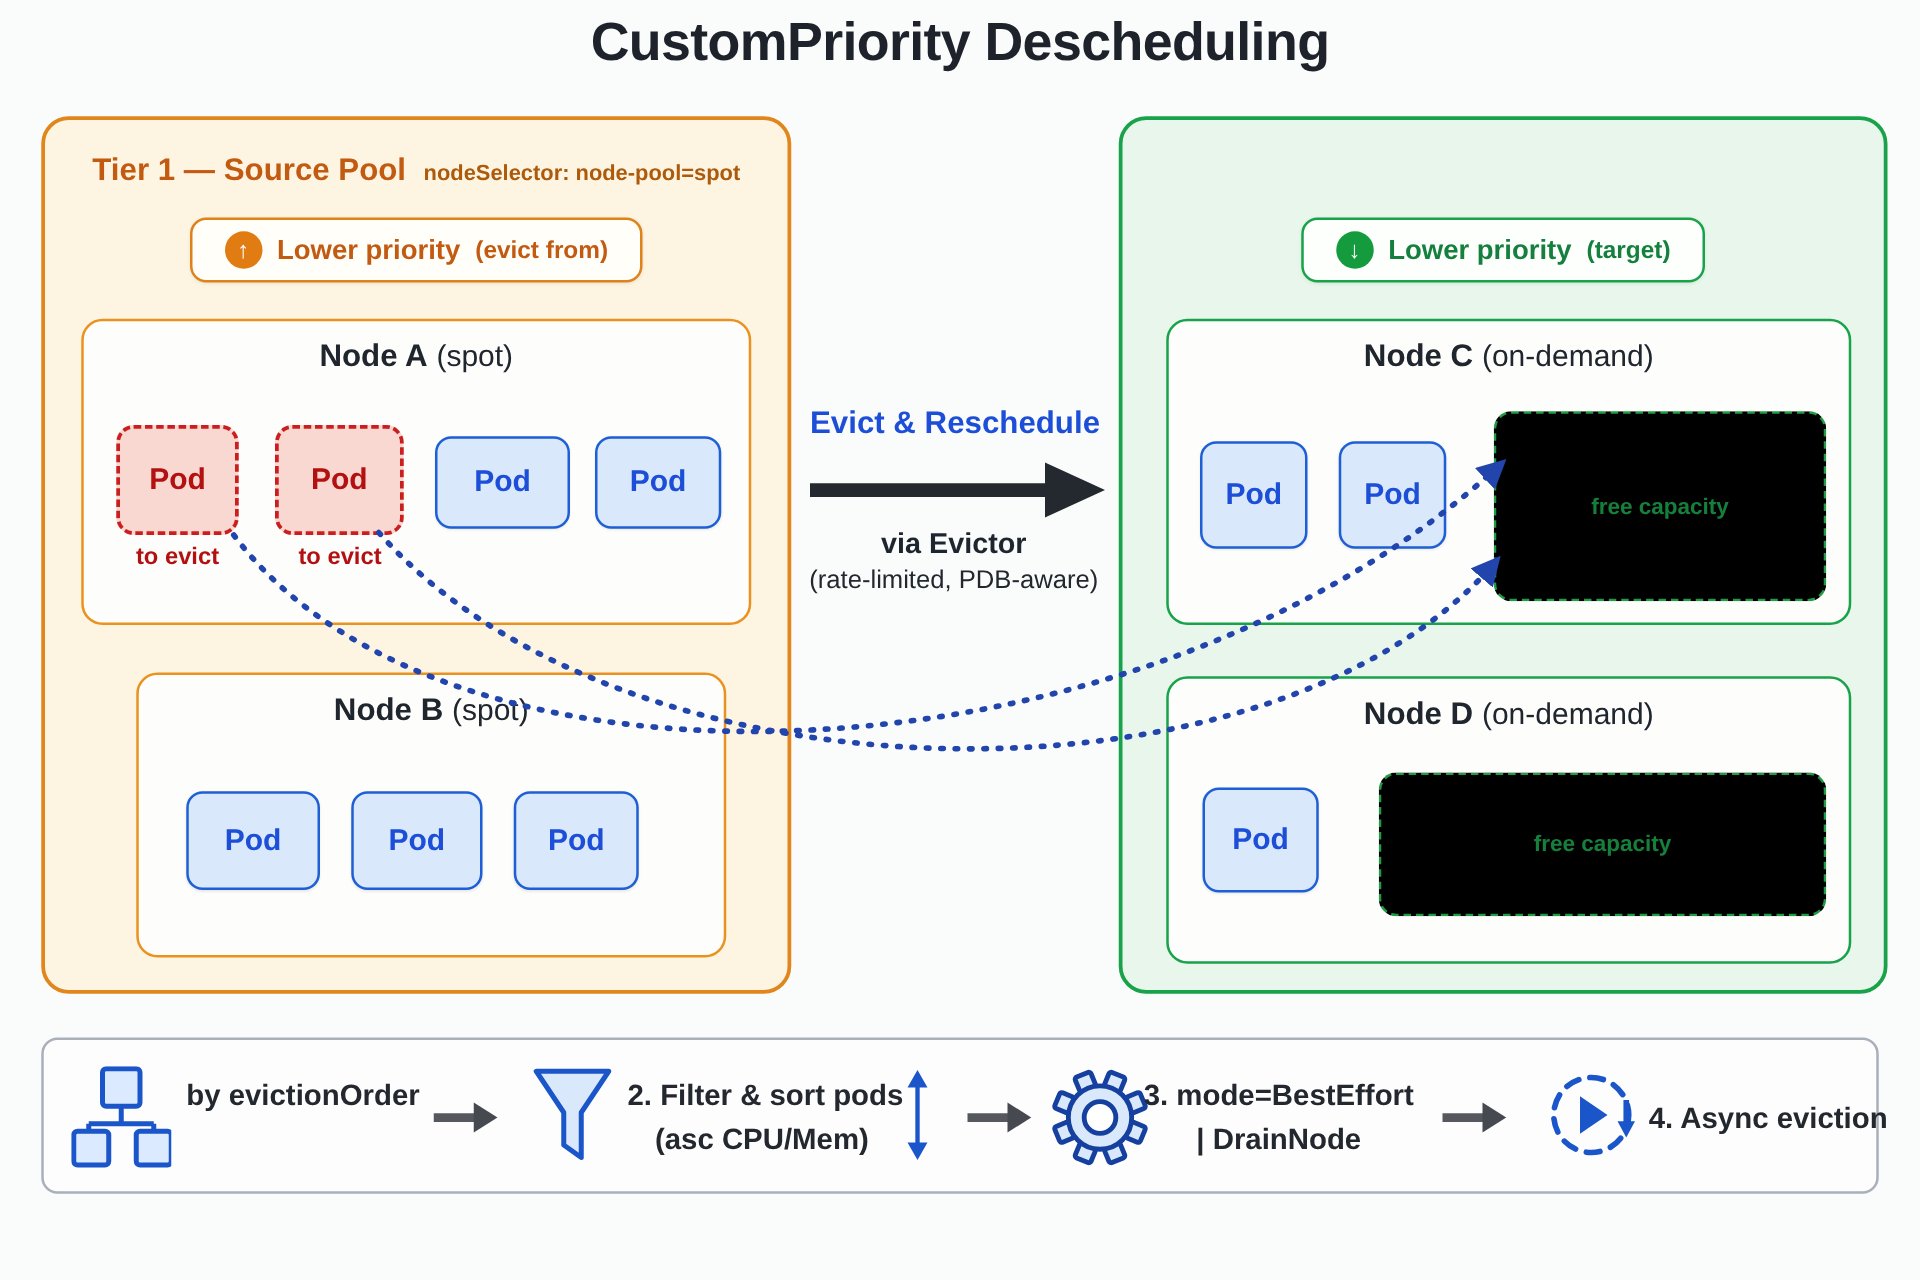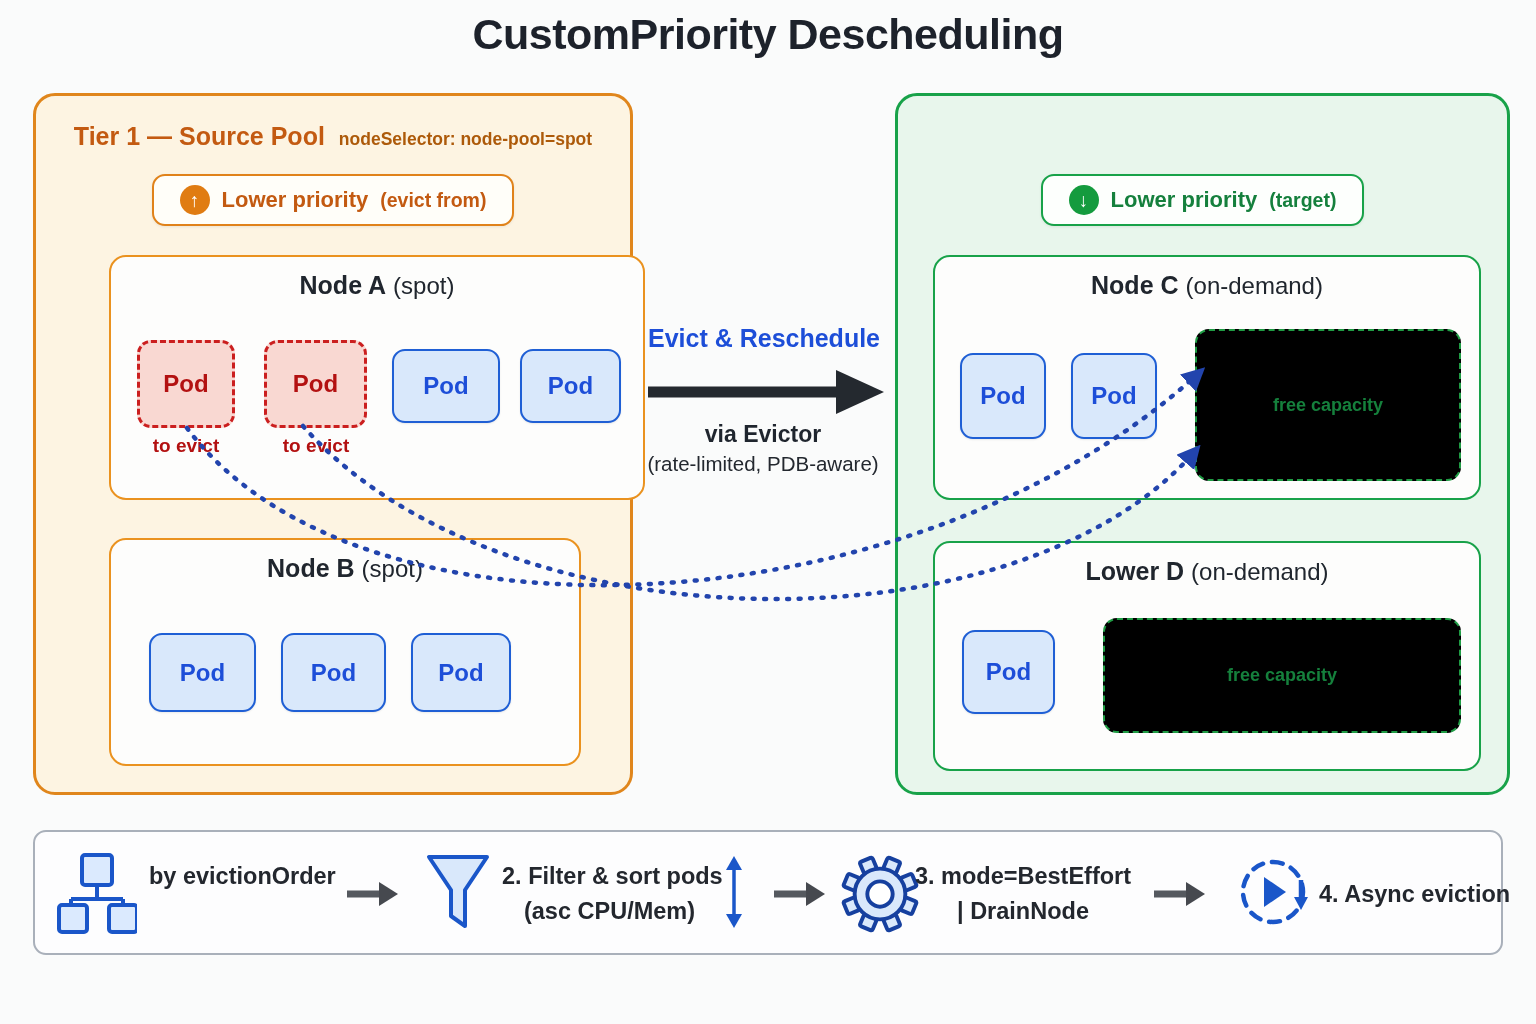--- a/index.html
+++ b/index.html
@@ -32,21 +32,21 @@
   .badge.green  .badge-circle{background:#149b3e;}
   .badge-label{font-size:22px;font-weight:700;}
   .badge-note{font-size:19.5px;font-weight:600;}
   .badge.orange .badge-label,.badge.orange .badge-note{color:#c35a11;}
   .badge.green  .badge-label,.badge.green  .badge-note{color:#15803d;}
 
   
   .node{position:absolute;background:#fdfdfc;border-radius:17px;box-sizing:border-box;}
   .tier1 .node{border:2.5px solid #ea921f;}
   .tier2 .node{border:2.5px solid #18a249;}
-  .node-a{left:29px;top:159px;width:536px;height:245px;margin-left:44px;}
+  .node-a{left:29px;top:159px;width:536px;height:245px;}
   .node-b{left:29px;top:442px;width:472px;height:228px;margin-left:44px;}
   .node-c{left:35px;top:159px;width:548px;height:245px;}
   .node-d{left:35px;top:445px;width:548px;height:230px;}
   .node-title{position:absolute;top:14px;left:0;width:100%;text-align:center;white-space:nowrap;color:#20262e;}
   .node-title .nt{font-size:25px;font-weight:700;}
   .node-title .ns{font-size:24px;font-weight:500;margin-left:7px;}
 
   
   .pod{position:absolute;display:flex;align-items:center;justify-content:center;
        box-sizing:border-box;font-size:24px;font-weight:700;}
@@ -135,21 +135,21 @@
       <div class="node-title">
         <span class="nt">Node C</span><span class="ns">(on-demand)</span>
       </div>
       <div class="pod pod-blue" style="left:25px;top:96px;width:86px;height:86px;">Pod</div>
       <div class="pod pod-blue" style="left:136px;top:96px;width:86px;height:86px;">Pod</div>
       <div class="free-box" style="left:260px;top:72px;width:266px;height:152px;">free capacity</div>
     </div>
 
     <div class="node node-d">
       <div class="node-title">
-        <span class="nt">Lower D</span><span class="ns">(on-demand)</span>
+        <span class="nt">Node D</span><span class="ns">(on-demand)</span>
       </div>
       <div class="pod pod-blue" style="left:27px;top:87px;width:93px;height:84px;">Pod</div>
       <div class="free-box" style="left:168px;top:75px;width:358px;height:115px;">free capacity</div>
     </div>
   </section>
 
   <div class="workflow">
     <svg class="wf-icon" style="left:22px;top:21px;" width="80" height="82" viewBox="0 0 80 82">
       <path d="M40 30 V46 M14 46 H66 M14 46 V54 M66 46 V54" fill="none" stroke="#1a56c9" stroke-width="4"></path>
       <rect x="25" y="2" width="30" height="30" rx="3" fill="#dbeafe" stroke="#1a56c9" stroke-width="4"></rect>

